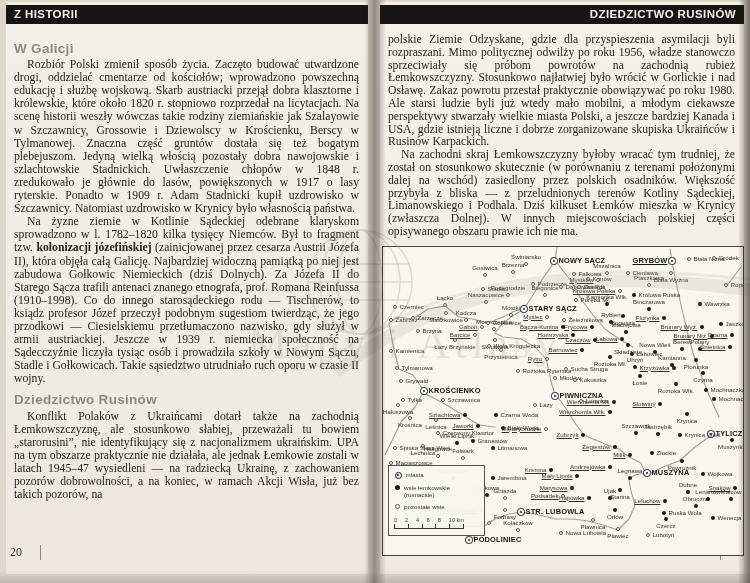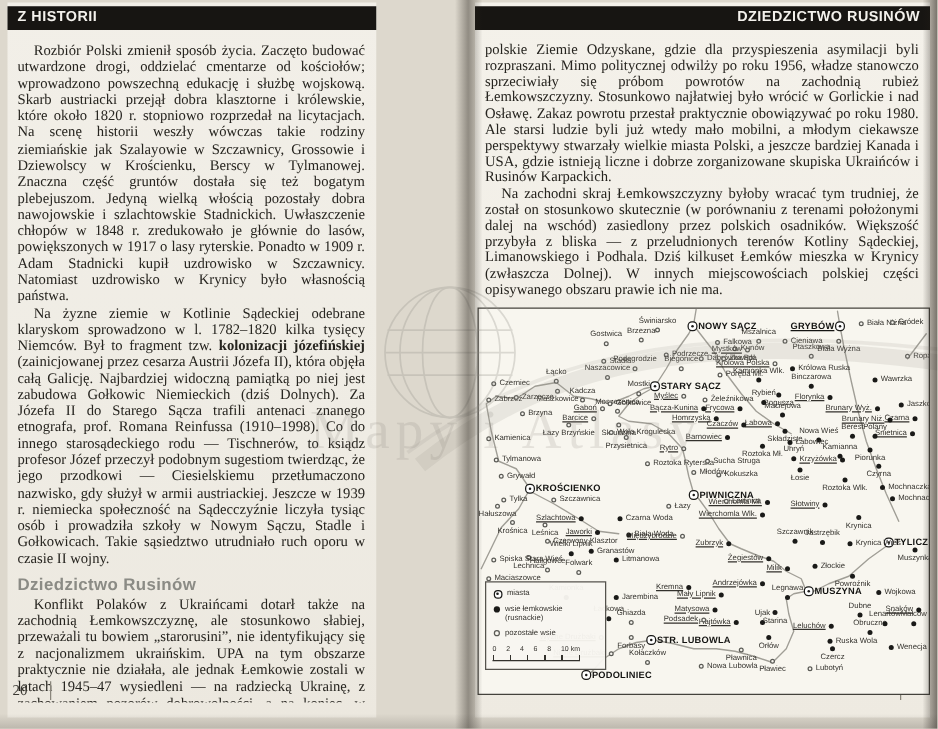--- a/index.html
+++ b/index.html
@@ -1,18 +1,18 @@
 <!DOCTYPE html>
 <html><head>
 <meta charset="utf-8">
 <style>
   html,body{margin:0;padding:0;}
   body{width:750px;height:583px;position:relative;background:#ddd8cd;font-family:"Liberation Serif",serif;overflow:hidden;}
   .page{position:absolute;top:2px;height:572px;background:linear-gradient(180deg,#f2efe8 0%,#efece4 60%,#ece8df 100%);}
-  #page-left{left:6px;width:295px;}
+  #page-left{left:6px;width:362px;}
   #page-right{left:380px;width:364px;background:linear-gradient(180deg,#f4f1ea 0%,#f1eee6 60%,#eeeae1 100%);}
   .bar{position:absolute;top:3px;left:0;right:0;height:19px;background:#171512;color:#f3f1ec;
        font-family:"Liberation Sans",sans-serif;font-weight:bold;font-size:11.5px;line-height:19px;letter-spacing:.4px;}
   .bar.lft{padding-left:8px;}
   .bar.rgt{text-align:right;padding-right:8px;}
   .col{position:absolute;left:8px;right:9px;top:32px;color:#26241f;font-size:11.7px;line-height:13.1px;text-align:justify;overflow:hidden;}
   #col-left{height:528px;}
   #col-right{height:208px;line-height:12.8px;}
   .para{margin:0;}
   .para.ind{text-indent:13px;}
@@ -60,20 +60,21 @@
           background:linear-gradient(to bottom,rgba(40,35,28,0),rgba(40,35,28,.18));}
 </style>
 </head>
 <body>
 
 <div class="page" id="page-left">
   <div class="bar lft">
     <span>Z HISTORII</span>
   </div>
   <div class="col" id="col-left">
+      <h3 class="sec-h">W Galicji</h3>
       <p class="para ind">Rozbiór Polski zmienił sposób życia. Zaczęto budować utwardzone drogi, oddzielać cmentarze od kościołów; wprowadzono powszechną edukację i służbę wojskową. Skarb austriacki przejął dobra klasztorne i królewskie, które około 1820 r. stopniowo rozprzedał na licytacjach. Na scenę historii weszły wówczas takie rodziny ziemiańskie jak Szalayowie w Szczawnicy, Grossowie i Dziewolscy w Krościenku, Berscy w Tylmanowej. Znaczna część gruntów dostała się też bogatym plebejuszom. Jedyną wielką włością pozostały dobra nawojowskie i szlachtowskie Stadnickich. Uwłaszczenie chłopów w 1848 r. zredukowało je głównie do lasów, powiększonych w 1917 o lasy ryterskie. Ponadto w 1909 r. Adam Stadnicki kupił uzdrowisko w Szczawnicy. Natomiast uzdrowisko w Krynicy było własnością państwa.</p>
       <p class="para ind">Na żyzne ziemie w Kotlinie Sądeckiej odebrane klaryskom sprowadzono w l. 1782–1820 kilka tysięcy Niemców. Był to fragment tzw. <b>kolonizacji józefińskiej</b> (zainicjowanej przez cesarza Austrii Józefa II), która objęła całą Galicję. Najbardziej widoczną pamiątką po niej jest zabudowa Gołkowic Niemieckich (dziś Dolnych). Za Józefa II do Starego Sącza trafili antenaci znanego etnografa, prof. Romana Reinfussa (1910–1998). Co do innego starosądeckiego rodu — Tischnerów, to ksiądz profesor Józef przeczył podobnym sugestiom twierdząc, że jego przodkowi — Ciesielskiemu przetłumaczono nazwisko, gdy służył w armii austriackiej. Jeszcze w 1939 r. niemiecka społeczność na Sądecczyźnie liczyła tysiąc osób i prowadziła szkoły w Nowym Sączu, Stadle i Gołkowicach. Takie sąsiedztwo utrudniało ruch oporu w czasie II wojny.</p>
       <h3 class="sec-h">Dziedzictwo Rusinów</h3>
       <p class="para ind">Konflikt Polaków z Ukraińcami dotarł także na zachodnią Łemkowszczyznę, ale stosunkowo słabiej, przeważali tu bowiem „starorusini”, nie identyfikujący się z nacjonalizmem ukraińskim. UPA na tym obszarze praktycznie nie działała, ale jednak Łemkowie zostali w latach 1945–47 wysiedleni — na radziecką Ukrainę, z zachowaniem pozorów dobrowolności, a na koniec, w ramach Akcji Wisła, już bez takich pozorów, na</p>
     </div>
   <div class="pgnum l">20</div>
 </div>
 
 <div class="page" id="page-right">
   <div class="bar rgt">

